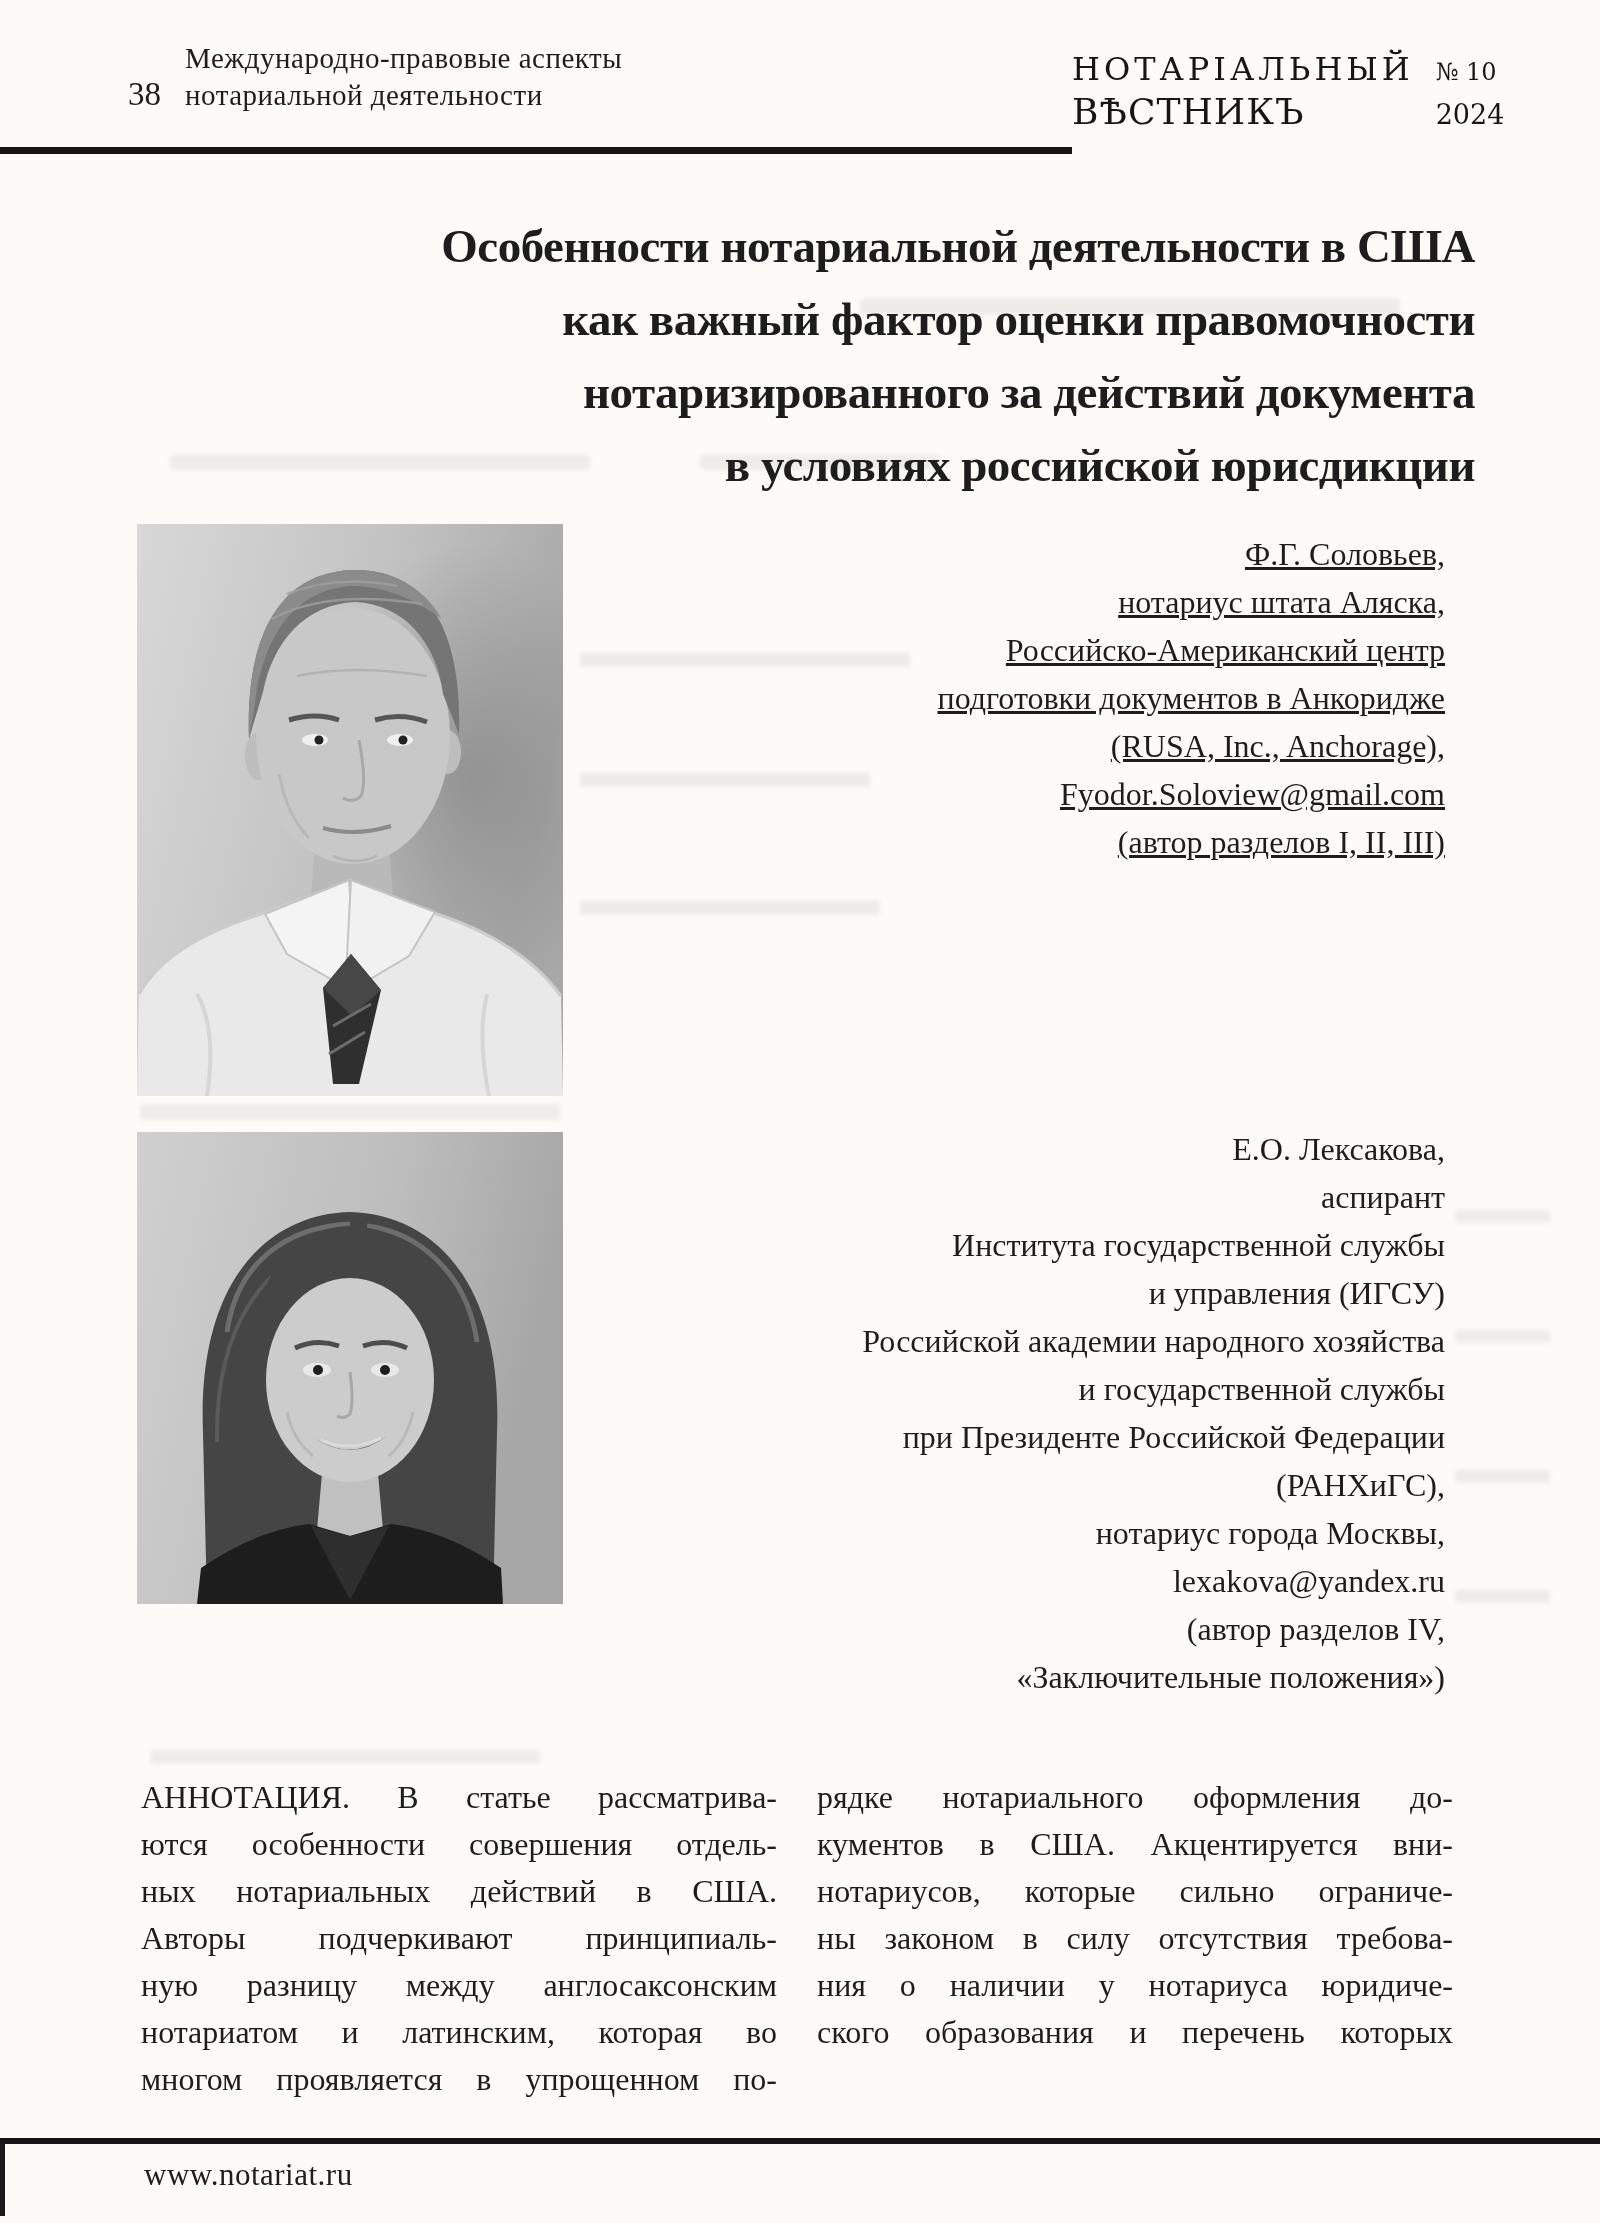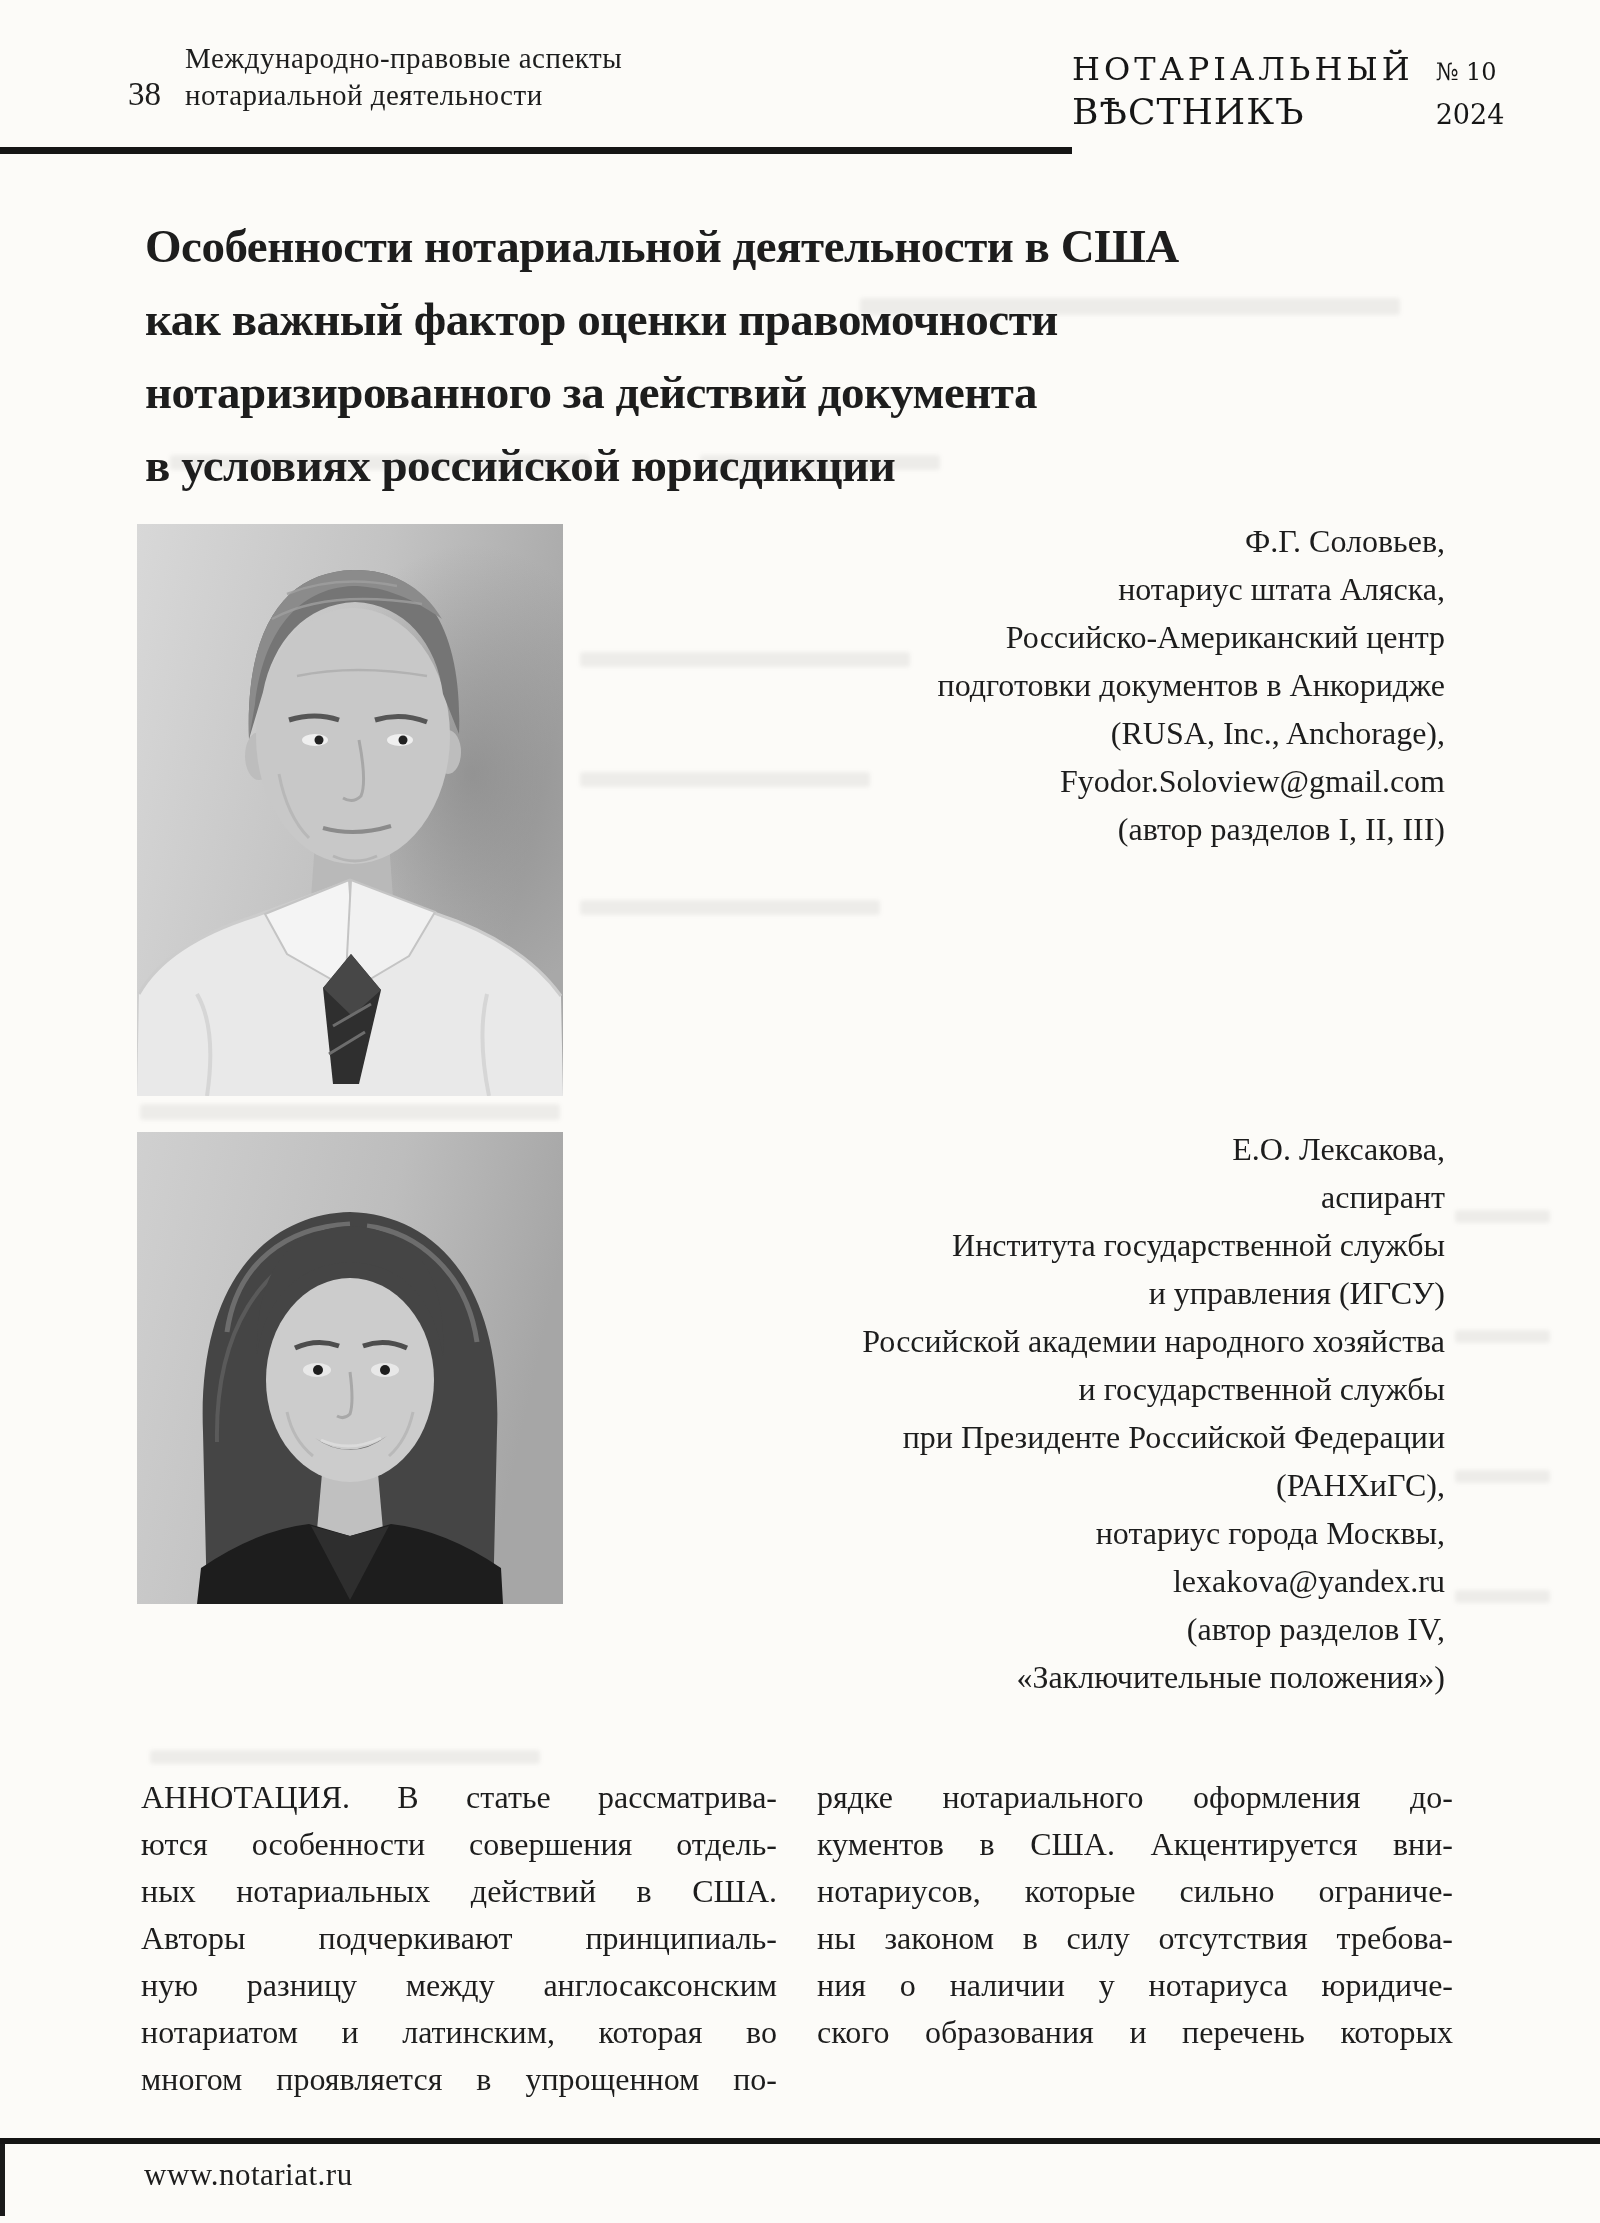--- a/index.html
+++ b/index.html
@@ -28,21 +28,21 @@
     position:absolute;left:145px;top:210px;width:1330px;
     font-size:47px;font-weight:bold;line-height:73px;letter-spacing:-.5px;
   }
   
   .photo{position:absolute;left:137px;overflow:hidden;background:#bdbdbd;}
   #photo1{top:524px;width:426px;height:572px;}
   #photo2{top:1132px;width:426px;height:472px;}
   .photo svg{display:block;width:100%;height:100%;}
   
   .author-block{position:absolute;text-align:right;font-size:32px;line-height:48px;}
-  #author1{left:600px;top:517px;width:845px;}
+  #author1{left:600px;top:530px;width:845px;text-decoration:underline;}
   #author2{left:487px;top:1125px;width:958px;}
   
   .abstract-col{position:absolute;top:1774px;width:636px;font-size:32px;line-height:47px;}
   #abs-left{left:141px;}
   #abs-right{left:817px;}
   .abstract-col .tline{text-align:justify;text-align-last:justify;}
   
   .footer-rule{position:absolute;left:0;top:2138px;width:1600px;height:6px;background:#151515;}
   .footer-url{position:absolute;left:144px;top:2157px;font-size:31px;letter-spacing:.5px;}
   .edge-mark{position:absolute;left:0;top:2144px;width:5px;height:72px;background:#1a1a1a;}
@@ -64,21 +64,21 @@
 
   <div class="masthead">
     <span class="masthead-name1">НОТАРІАЛЬНЫЙ</span>
     <span class="masthead-issue">№ 10</span>
     <span class="masthead-name2">ВѢСТНИКЪ</span>
     <span class="masthead-year">2024</span>
   </div>
 
   <div class="header-rule"></div>
 
-  <h1 class="article-title" style="margin:0;">
+  <h1 class="article-title" style="margin:0;text-align:right;">
       <div class="tline">Особенности нотариальной деятельности в США</div>
       <div class="tline">как важный фактор оценки правомочности</div>
       <div class="tline">нотаризированного за действий документа</div>
       <div class="tline">в условиях российской юрисдикции</div>
     </h1>
 
   <div class="photo" id="photo1">
     <svg viewBox="0 0 426 572" preserveAspectRatio="none">
       <defs>
         <linearGradient id="mbg" x1="0" y1="0" x2="1" y2="0.3">

